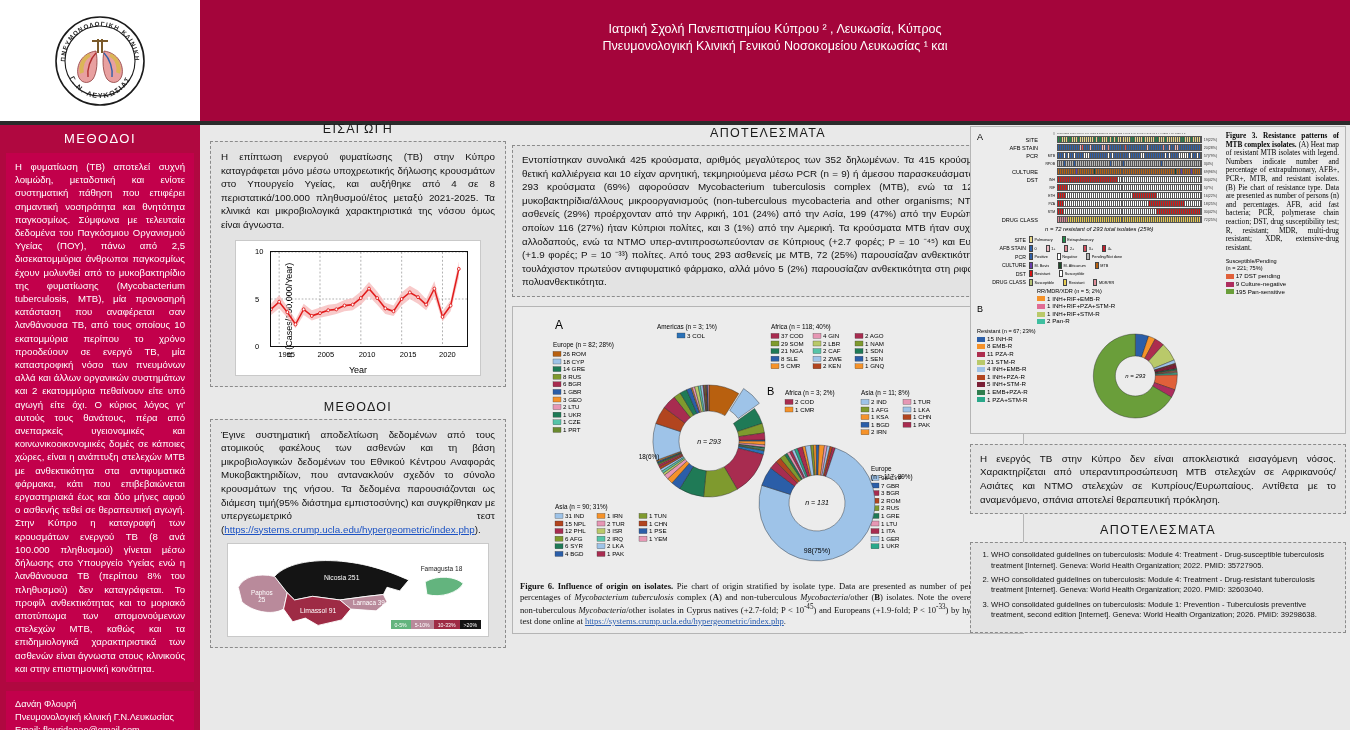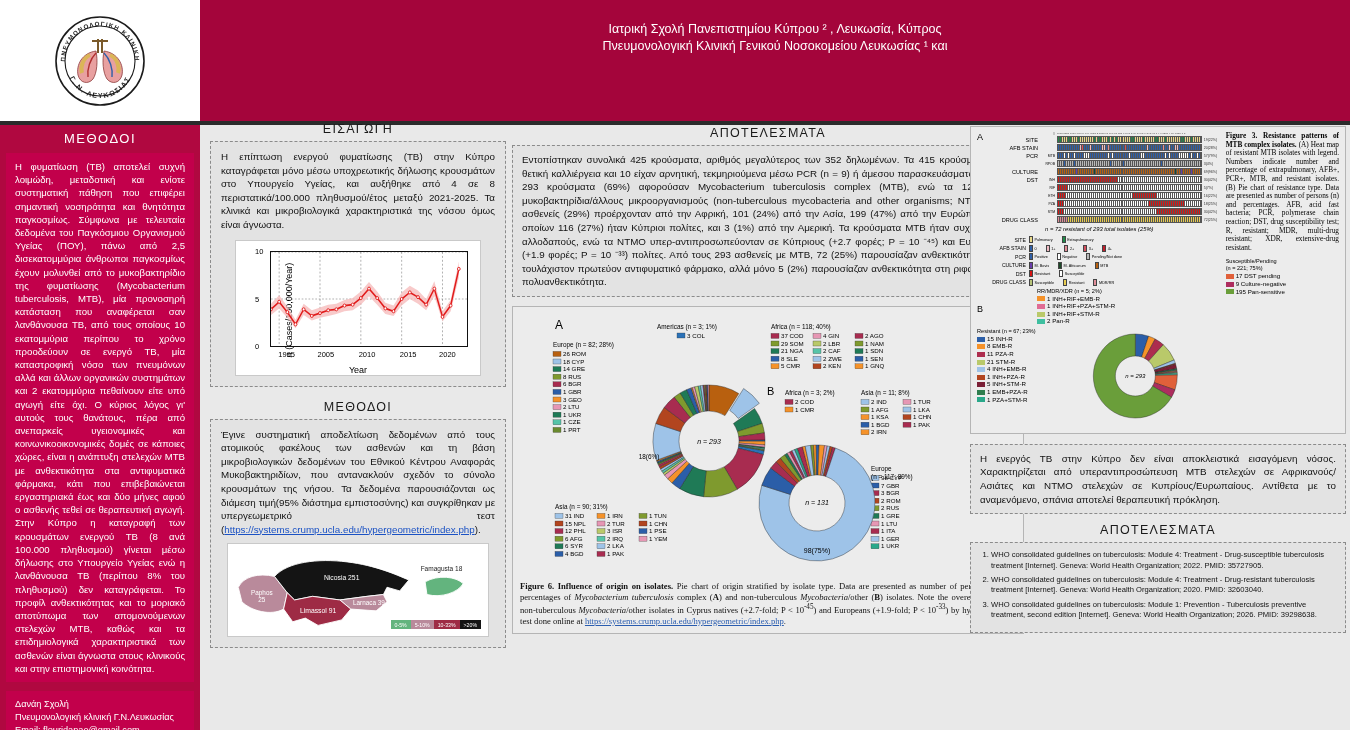--- a/index.html
+++ b/index.html
@@ -139,21 +139,21 @@
     <div>Πνευμονολογική Κλινική Γενικού Νοσοκομείου Λευκωσίας ¹ και</div>
   </div>
 </div>
 <div id="banner-rule"></div>
 <div id="left-rule"></div>
 
 <div id="leftcol">
   <h2>ΜΕΘΟΔΟΙ</h2>
   <div class="box">Η φυματίωση (TB) αποτελεί συχνή λοιμώδη, μεταδοτική και ενίοτε συστηματική πάθηση που επιφέρει σημαντική νοσηρότητα και θνητότητα παγκοσμίως. Σύμφωνα με τελευταία δεδομένα του Παγκόσμιου Οργανισμού Υγείας (ΠΟΥ), πάνω από 2,5 δισεκατομμύρια άνθρωποι παγκοσμίως έχουν μολυνθεί από το μυκοβακτηρίδιο της φυματίωσης (Mycobacterium tuberculosis, MTB), μία προνοσηρή κατάσταση που αναφέρεται σαν λανθάνουσα TB, από τους οποίους 10 εκατομμύρια περίπου το χρόνο προοδεύουν σε ενεργό TB, μία καταστροφική νόσο των πνευμόνων αλλά και άλλων οργανικών συστημάτων και 2 εκατομμύρια πεθαίνουν είτε υπό αγωγή είτε όχι. Ο κύριος λόγος γι' αυτούς τους θανάτους, πέρα από ανεπαρκείς υγειονομικές και κοινωνικοοικονομικές δομές σε κάποιες χώρες, είναι η ανάπτυξη στελεχών MTB με ανθεκτικότητα στα αντιφυματικά φάρμακα, κάτι που επιβεβαιώνεται εργαστηριακά έως και δύο μήνες αφού ο ασθενής τεθεί σε θεραπευτική αγωγή. Στην Κύπρο η καταγραφή των κρουσμάτων ενεργού TB (8 ανά 100.000 πληθυσμού) γίνεται μέσω δήλωσης στο Υπουργείο Υγείας ενώ η λανθάνουσα TB (περίπου 8% του πληθυσμού) δεν καταγράφεται. Το προφίλ ανθεκτικότητας και το μοριακό αποτύπωμα των απομονούμενων στελεχών MTB, καθώς και τα επιδημιολογικά χαρακτηριστικά των ασθενών είναι άγνωστα στους κλινικούς και στην επιστημονική κοινότητα.</div>
   <div class="contact">
-    <div>Δανάη Σχολή</div>
+    <div>Δανάη Φλουρή</div>
     <div>Πνευμονολογική κλινική Γ.Ν.Λευκωσίας</div>
     <div>Email: flouridanae@gmail.com</div>
 
   </div>
 
 </div>
 
 <div id="col2">
 
   <div class="sec-h">ΕΙΣΑΓΩΓΗ</div>

